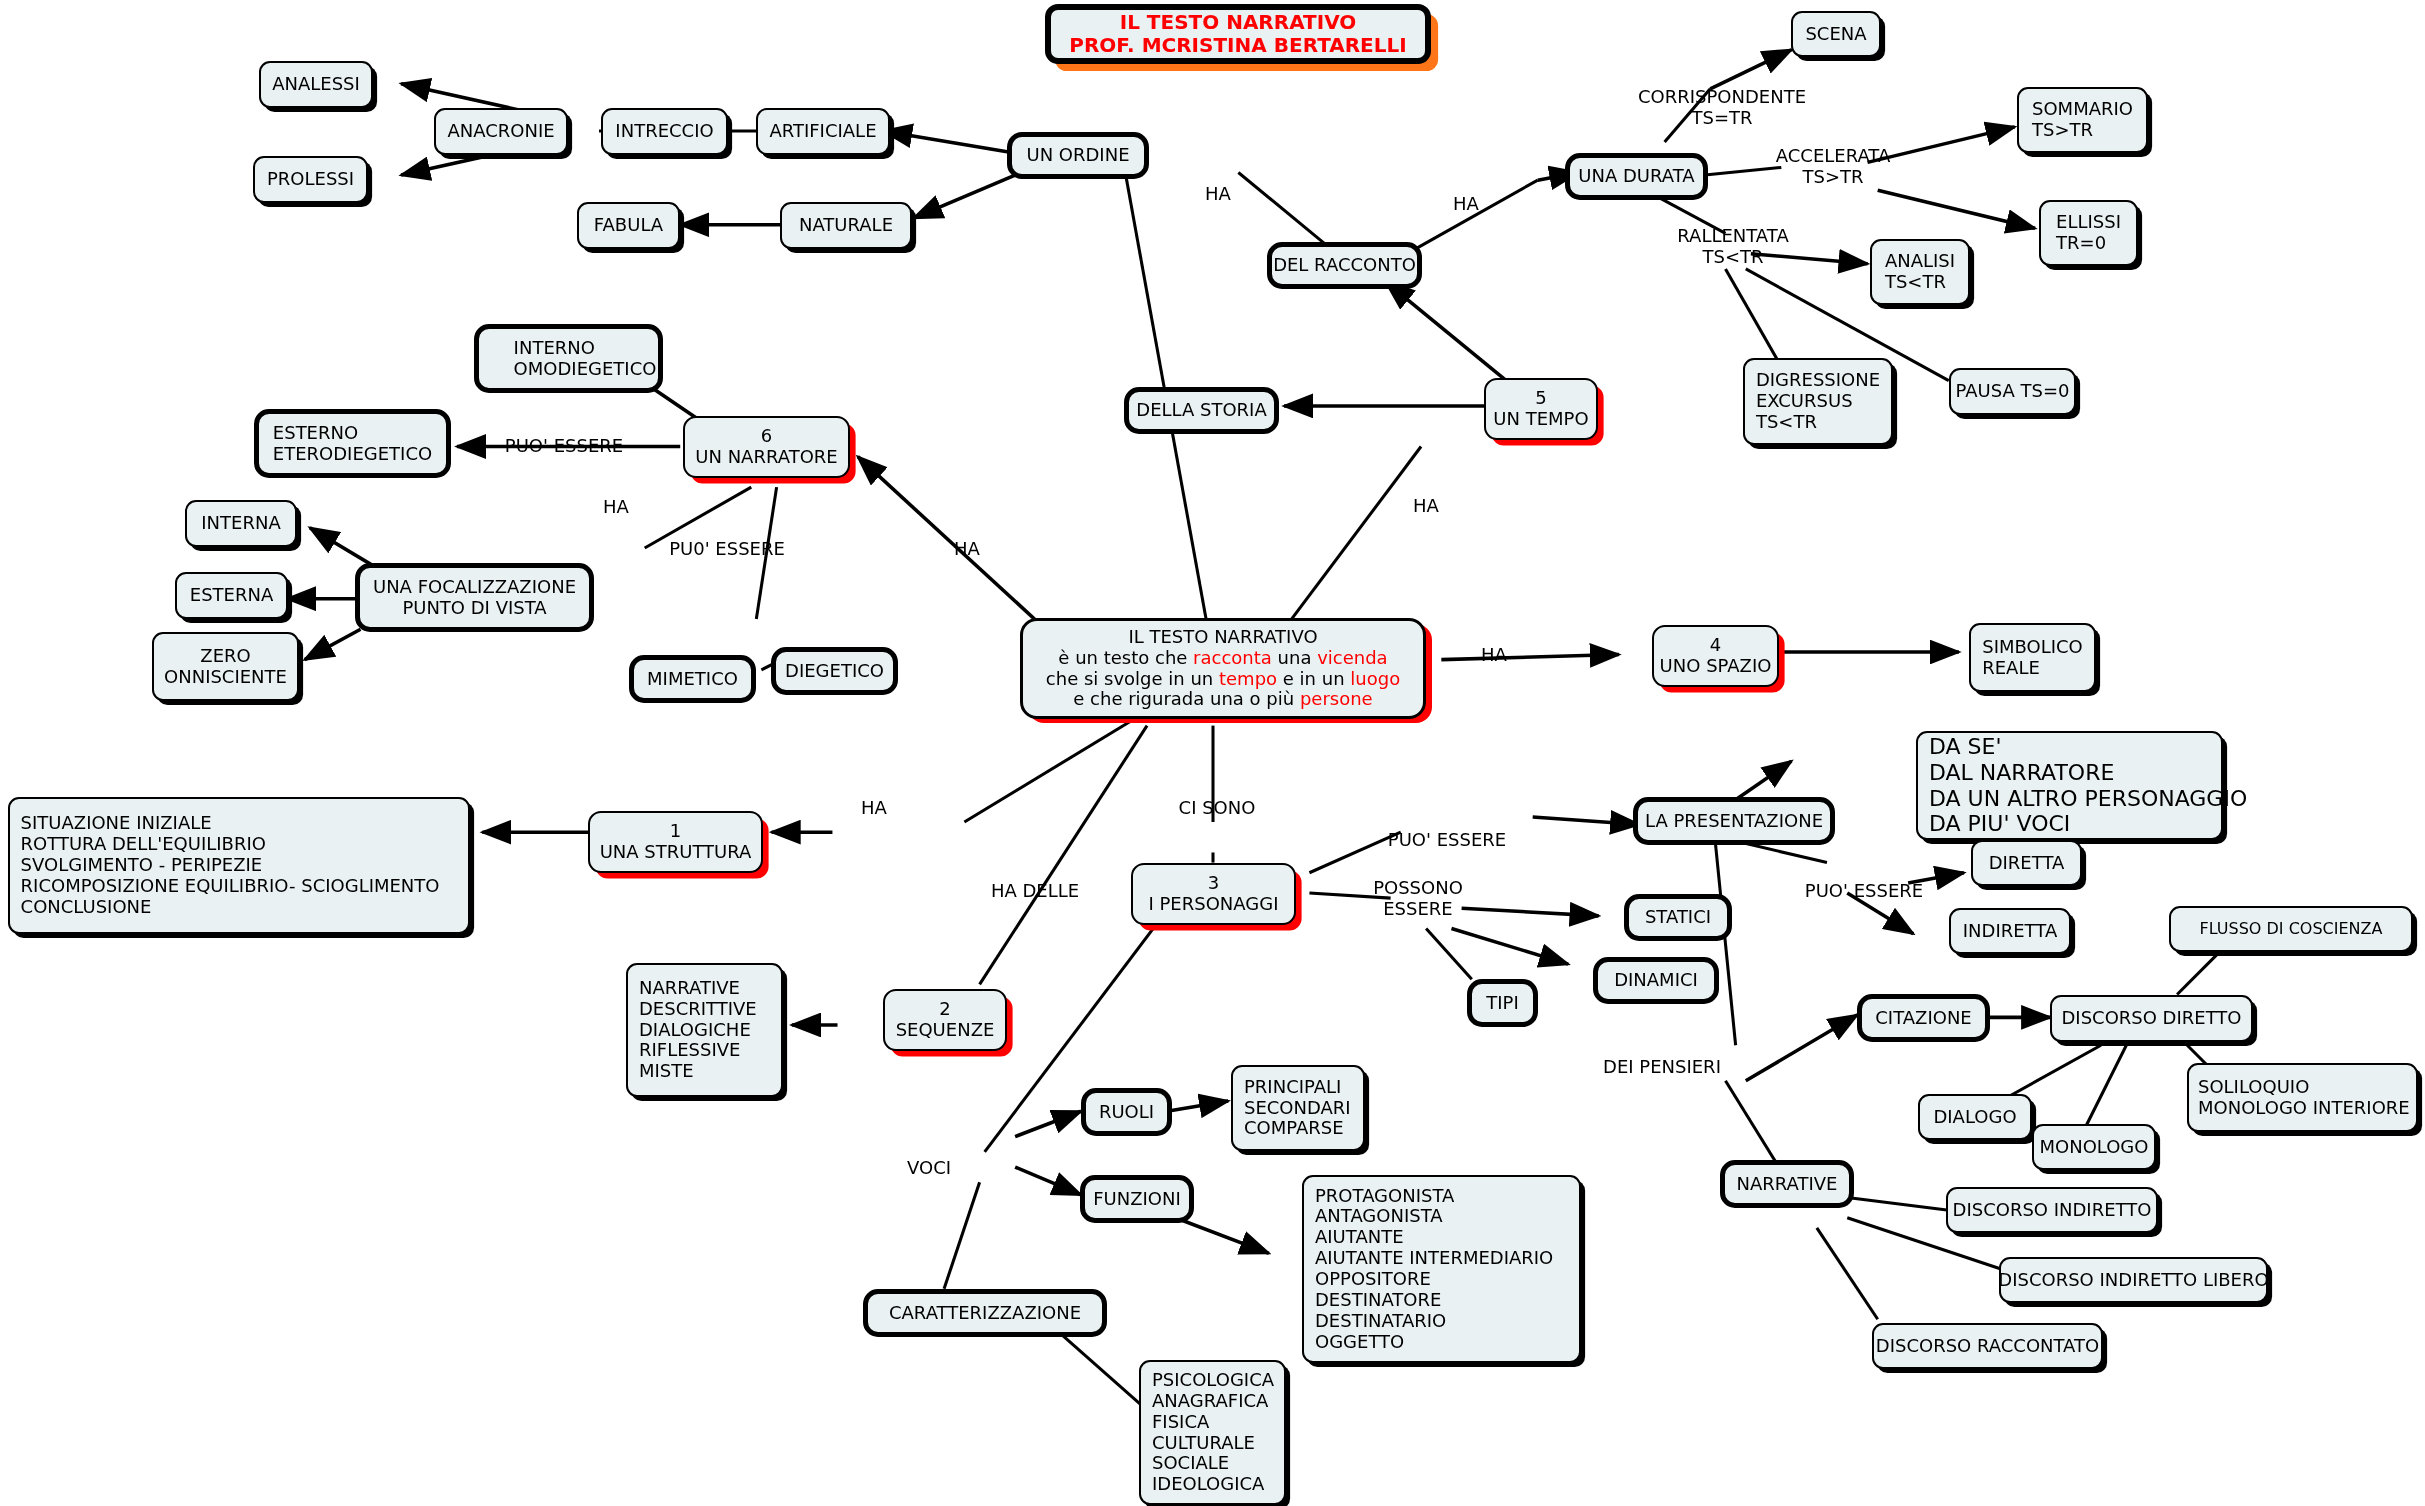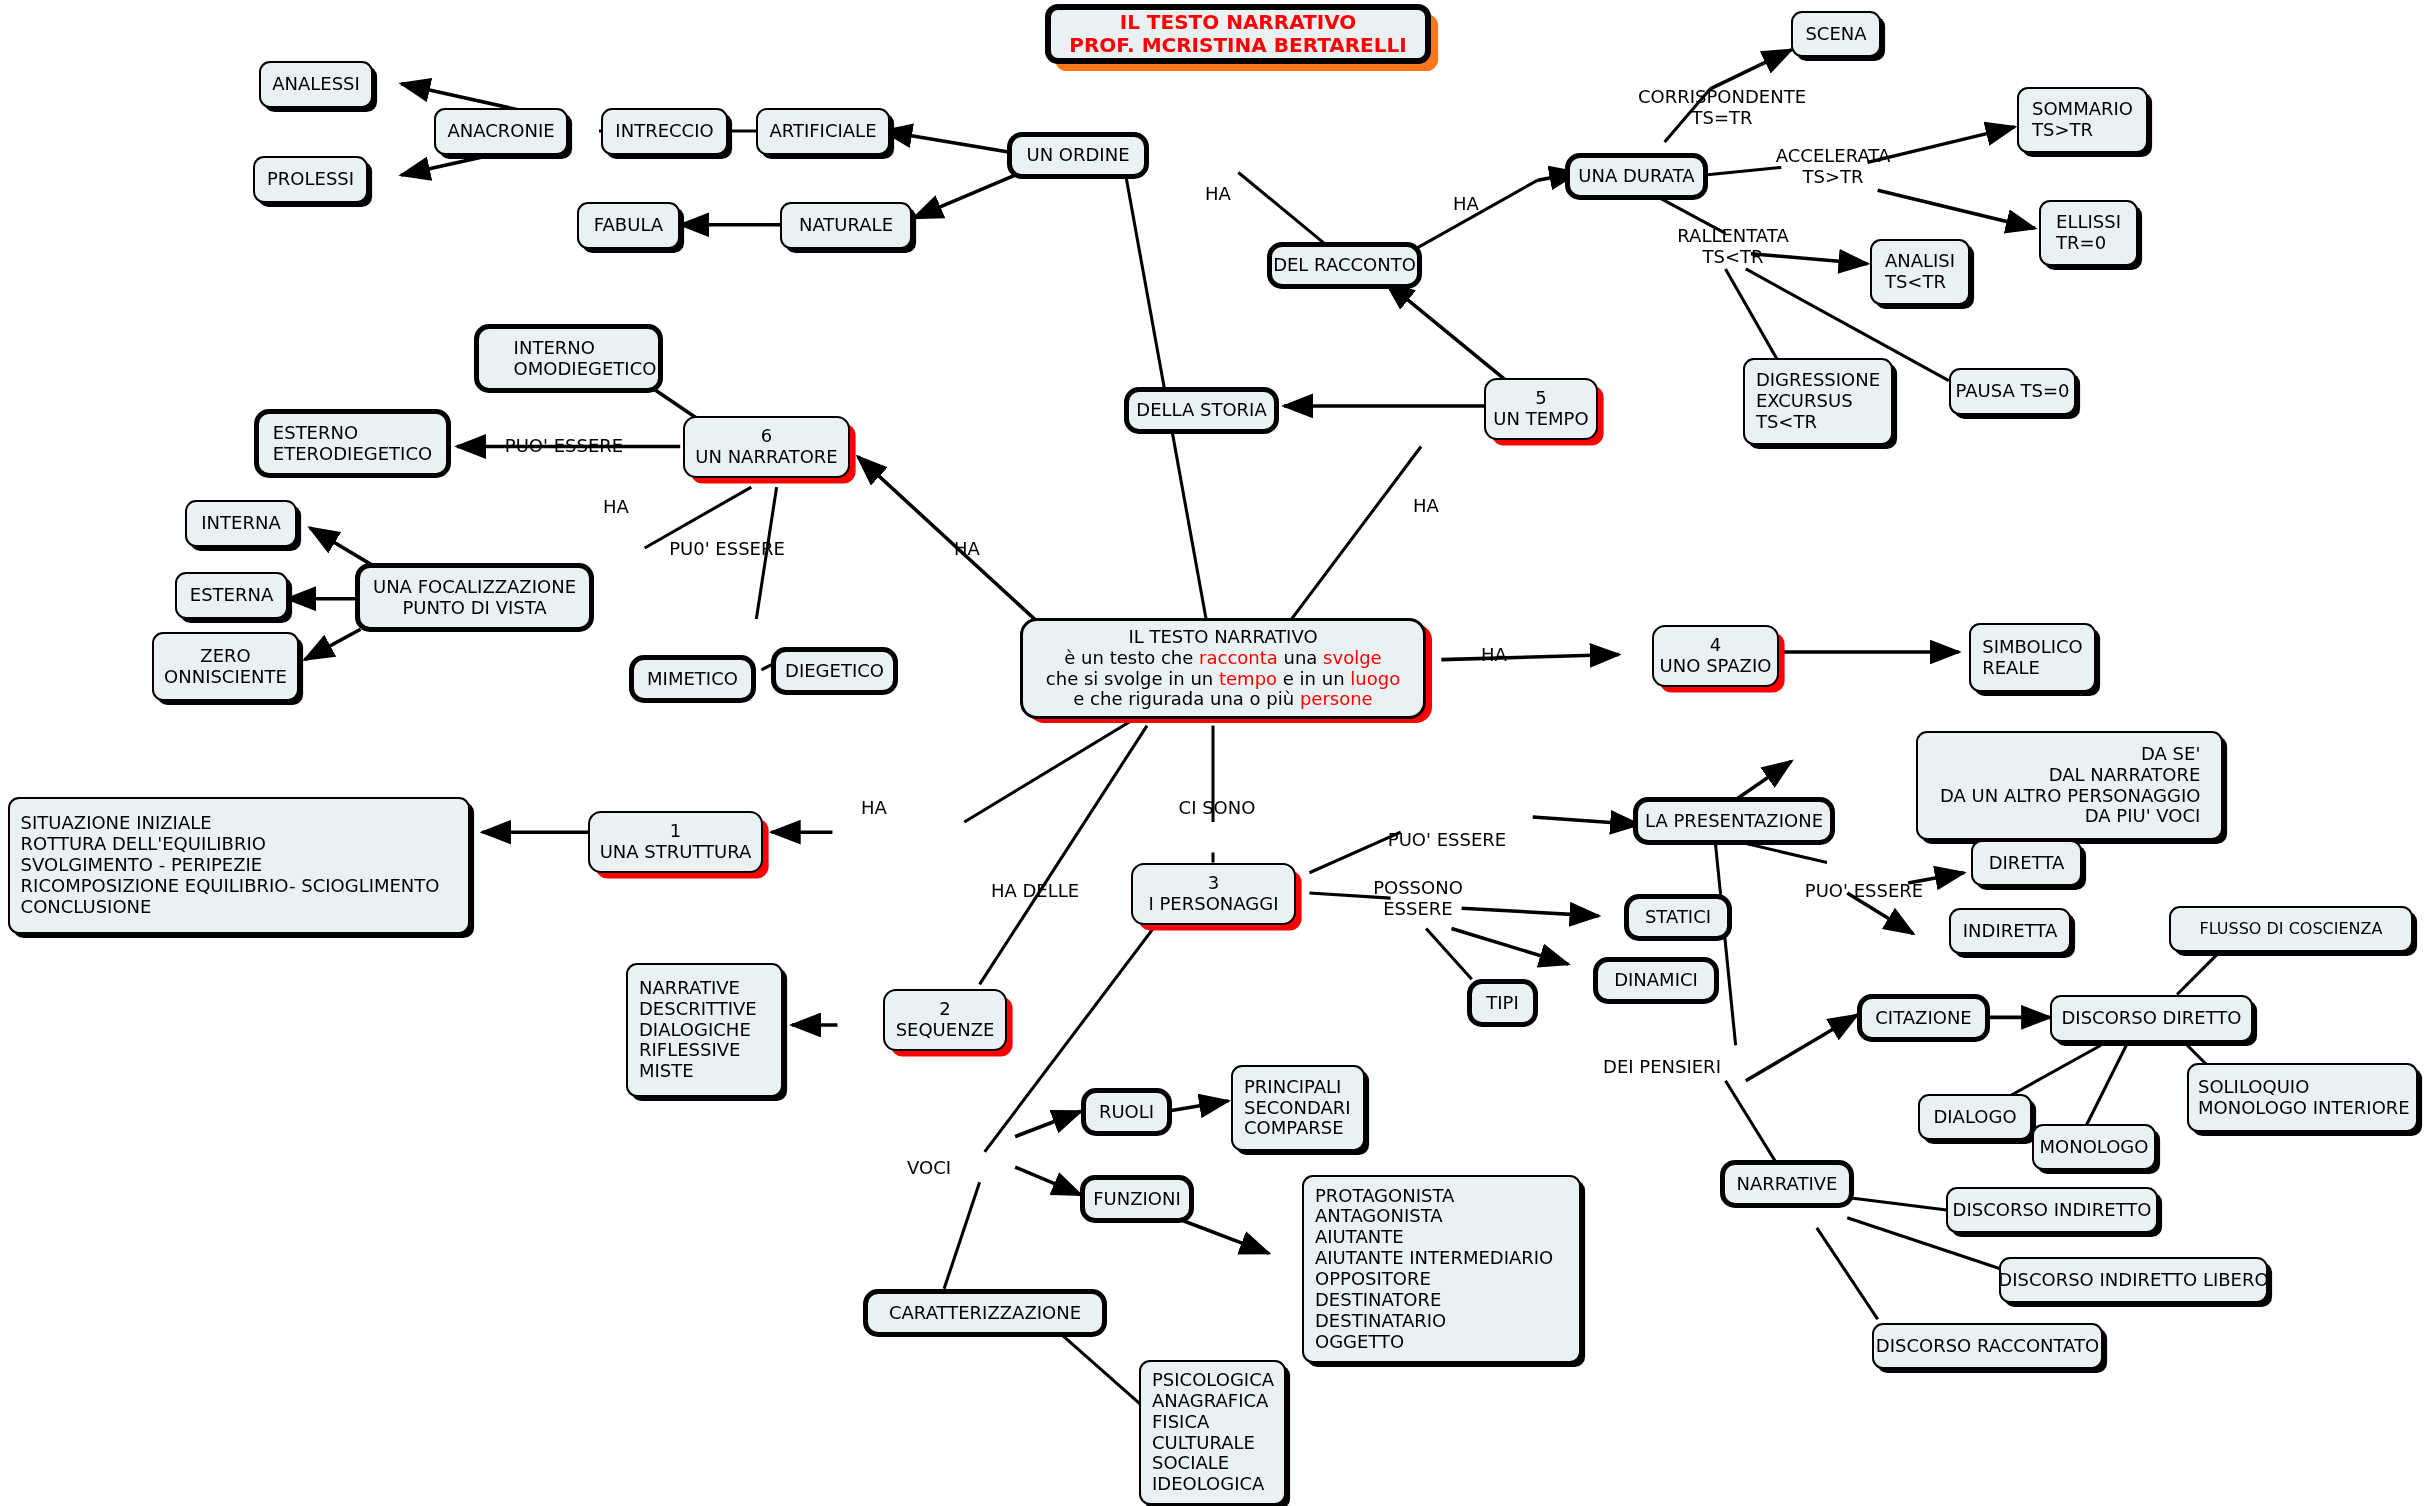--- a/index.html
+++ b/index.html
@@ -129,21 +129,21 @@
   
   <div style="display:flex;flex-direction:column;align-items:center;">
     <span>IL TESTO NARRATIVO</span>
     <span>PROF. MCRISTINA BERTARELLI</span>
   </div>
 </div>
 
 <div class="node center-node" style="left:1020px;top:618px;width:406px;height:101px;font-size:18px;">
   <div style="display:flex;flex-direction:column;align-items:center;">
     <span>IL TESTO NARRATIVO</span>
-    <div><span>è un testo che </span><span class="red">racconta</span><span> una </span><span class="red">svolge</span></div>
+    <div><span>è un testo che </span><span class="red">racconta</span><span> una </span><span class="red">vicenda</span></div>
     <div><span>che si svolge in un </span><span class="red">tempo</span><span> e in un </span><span class="red">luogo</span></div>
     <div><span>e che rigurada una o più </span><span class="red">persone</span></div>
   </div>
 </div>
 
 <div class="node thin" style="left:259px;top:61px;width:114px;height:47px;font-size:18px;"><span>ANALESSI</span></div>
 <div class="node thin" style="left:253px;top:156px;width:115px;height:47px;font-size:18px;"><span>PROLESSI</span></div>
 <div class="node thin" style="left:434px;top:108px;width:134px;height:47px;font-size:18px;"><span>ANACRONIE</span></div>
 <div class="node thin" style="left:601px;top:108px;width:127px;height:47px;font-size:18px;"><span>INTRECCIO</span></div>
 <div class="node thin" style="left:756px;top:108px;width:134px;height:47px;font-size:18px;"><span>ARTIFICIALE</span></div>
@@ -197,21 +197,21 @@
 MISTE</span></div>
 <div class="node numbered" style="left:883px;top:989px;width:124px;height:62px;font-size:18px;"><span>2
 SEQUENZE</span></div>
 <div class="node numbered" style="left:1131px;top:863px;width:165px;height:62px;font-size:18px;"><span>3
 I PERSONAGGI</span></div>
 <div class="node numbered" style="left:1652px;top:625px;width:127px;height:62px;font-size:18px;"><span>4
 UNO SPAZIO</span></div>
 <div class="node thin" style="left:1969px;top:623px;width:127px;height:69px;font-size:18px;"><span class="left">SIMBOLICO
 REALE</span></div>
 <div class="node thick" style="left:1633px;top:797px;width:202px;height:48px;font-size:18px;"><span>LA PRESENTAZIONE</span></div>
-<div class="node thin left" style="left:1916px;top:731px;width:307px;height:109px;font-size:18px;padding-left:22px;text-align:right;"><span>DA SE'
+<div class="node thin left" style="left:1916px;top:731px;width:307px;height:109px;font-size:22px;padding-left:11px;"><span>DA SE'
 DAL NARRATORE
 DA UN ALTRO PERSONAGGIO
 DA PIU' VOCI</span></div>
 <div class="node thin" style="left:1971px;top:840px;width:111px;height:46px;font-size:18px;"><span>DIRETTA</span></div>
 <div class="node thin" style="left:1949px;top:908px;width:122px;height:46px;font-size:18px;"><span>INDIRETTA</span></div>
 <div class="node thick" style="left:1624px;top:894px;width:108px;height:47px;font-size:18px;"><span>STATICI</span></div>
 <div class="node thick" style="left:1593px;top:957px;width:126px;height:47px;font-size:18px;"><span>DINAMICI</span></div>
 <div class="node thick" style="left:1467px;top:979px;width:71px;height:48px;font-size:18px;"><span>TIPI</span></div>
 <div class="node thick" style="left:1081px;top:1088px;width:91px;height:48px;font-size:18px;"><span>RUOLI</span></div>
 <div class="node thin left" style="left:1231px;top:1065px;width:134px;height:86px;font-size:18px;padding-left:11px;"><span>PRINCIPALI

